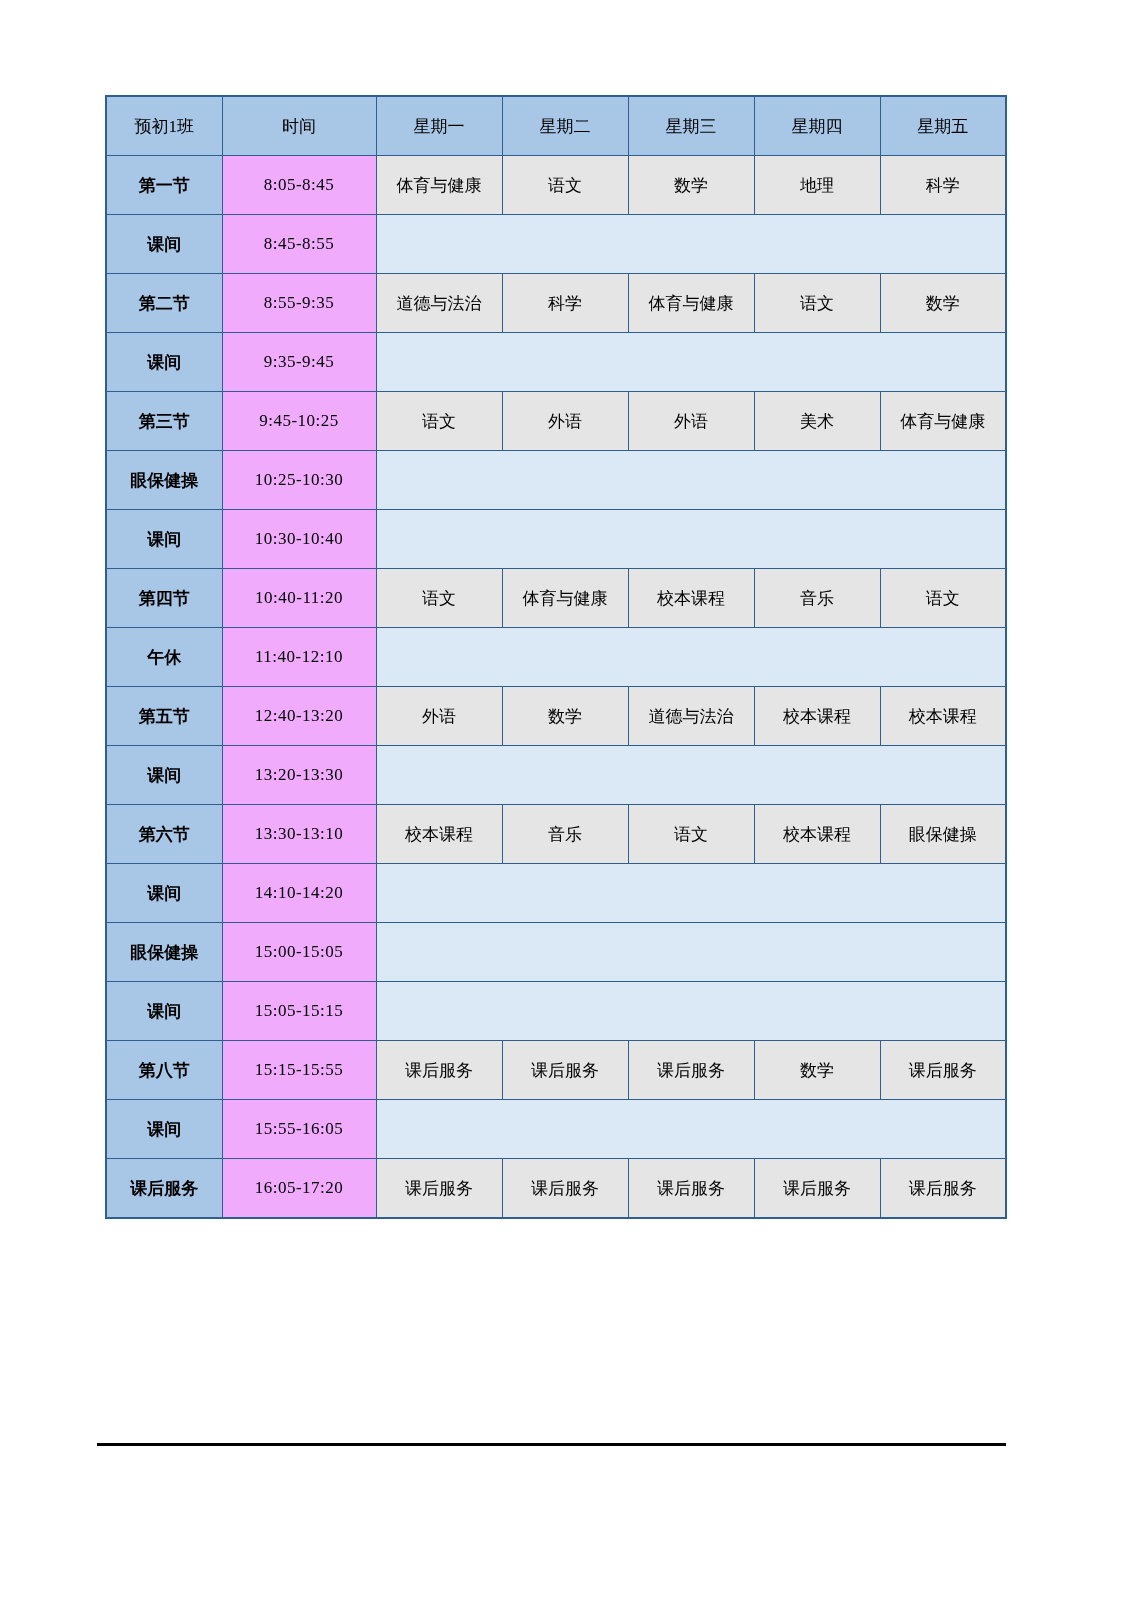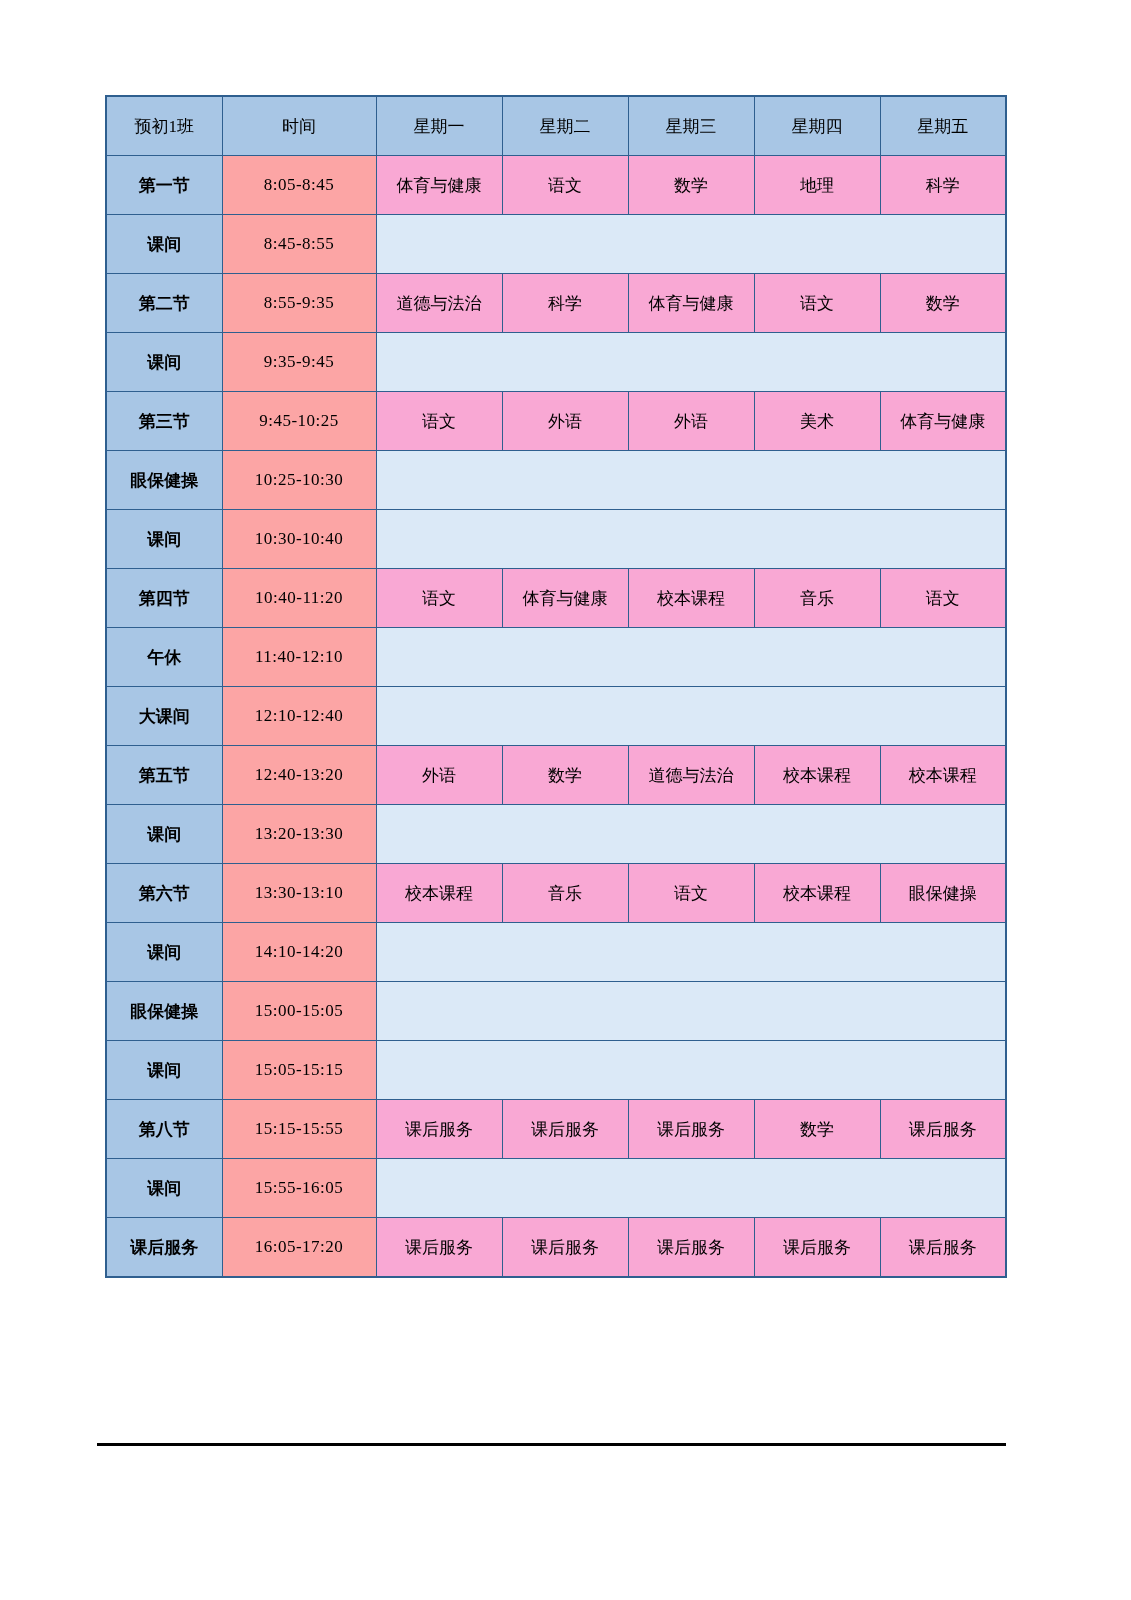--- a/index.html
+++ b/index.html
@@ -53,27 +53,27 @@
     font-weight: normal;
     font-size: 19px;
   }
   .label {
     background: #a8c6e5;
     font-weight: bold;
     font-size: 18px;
     margin-left: 44px;
   }
   .time {
-    background: #fca5a5;
+    background: #f0abfc;
     font-size: 18px;
     font-family: "Liberation Serif", serif;
     letter-spacing: 0.5px;
   }
   .subj {
-    background: #f9a8d4;
+    background: #e5e5e5;
     font-size: 16px;
   }
   .blank {
     background: #dbe9f7;
   }
   .small {
     font-size: 15px;
   }
   .footer-rule {
     position: absolute;
@@ -165,25 +165,20 @@
             <td class="subj">校本课程</td>
             <td class="subj">音乐</td>
             <td class="subj">语文</td>
           </tr>
           <tr>
             <td class="label">午休</td>
             <td class="time">11:40-12:10</td>
             <td class="blank" colspan="5"></td>
           </tr>
           <tr>
-            <td class="label">大课间</td>
-            <td class="time">12:10-12:40</td>
-            <td class="blank" colspan="5"></td>
-          </tr>
-          <tr>
             <td class="label">第五节</td>
             <td class="time">12:40-13:20</td>
             <td class="subj">外语</td>
             <td class="subj">数学</td>
             <td class="subj">道德与法治</td>
             <td class="subj">校本课程</td>
             <td class="subj">校本课程</td>
           </tr>
           <tr>
             <td class="label">课间</td>

